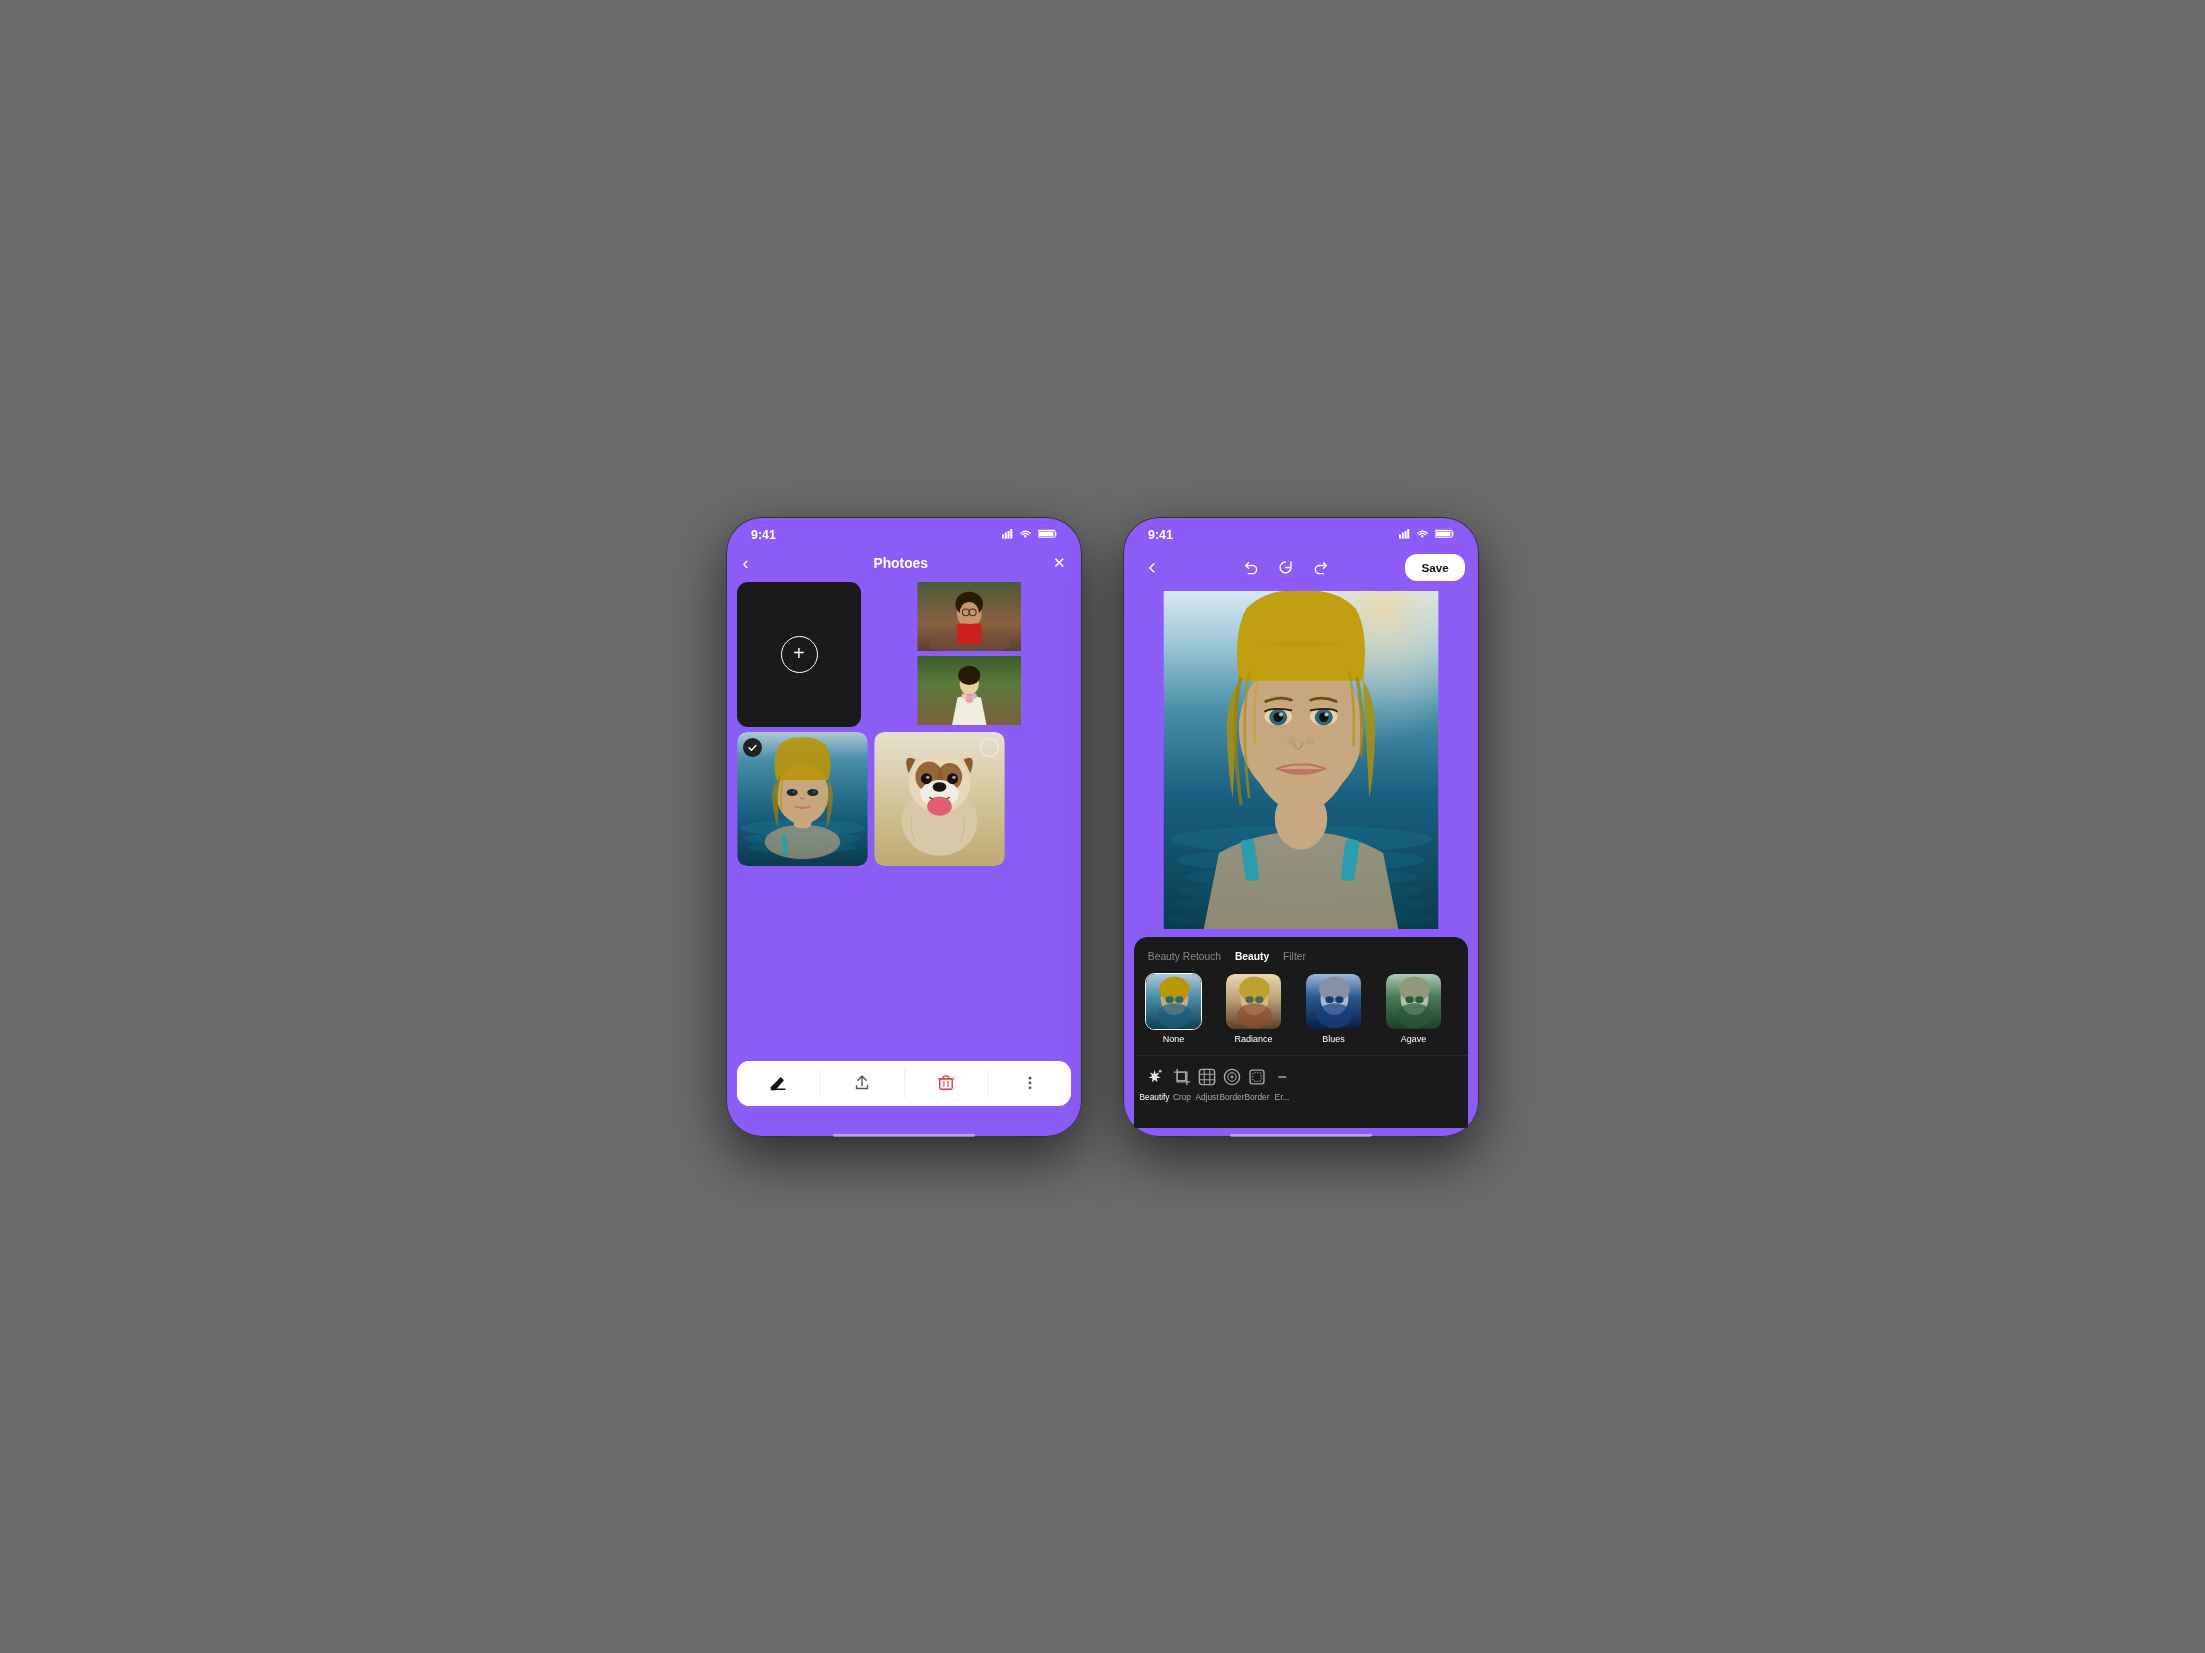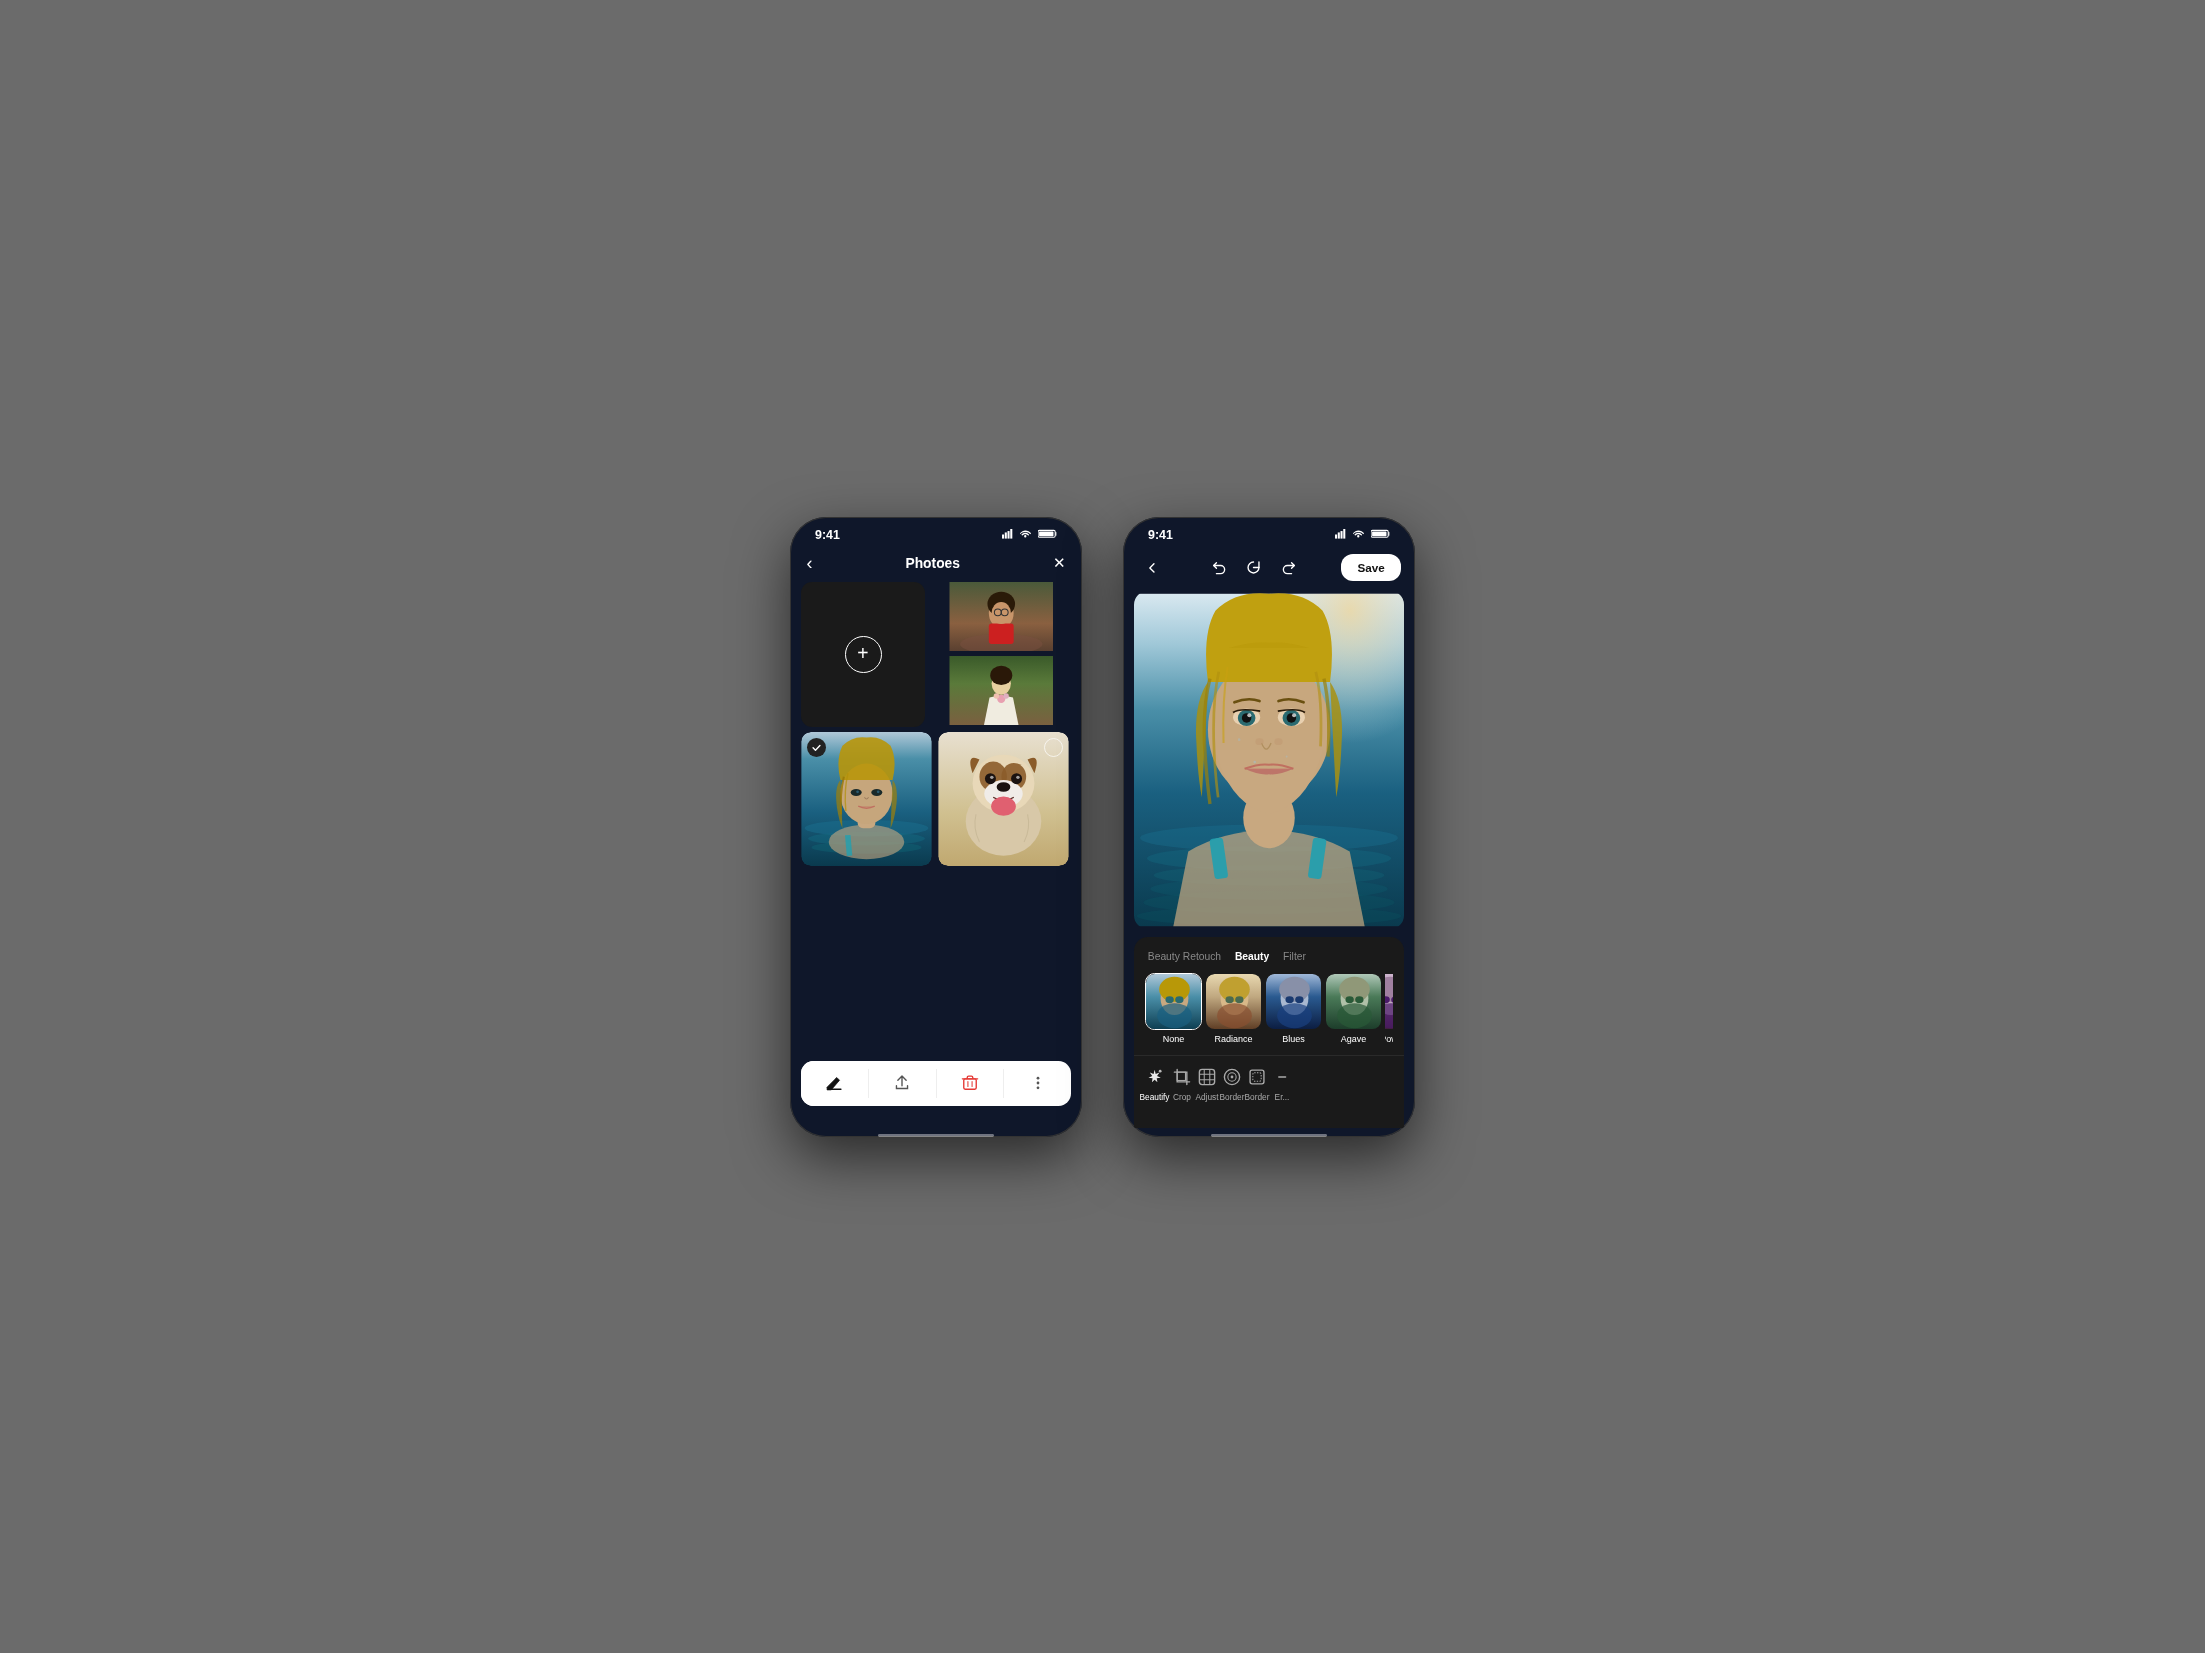--- a/index.html
+++ b/index.html
@@ -11,23 +11,23 @@
       min-height: 100vh;
       font-family: -apple-system, BlinkMacSystemFont, 'SF Pro Display', 'Helvetica Neue', sans-serif;
     }
     .screen-container {
       display: flex;
       gap: 41px;
       padding: 41px;
     }
     
     .phone {
-      width: 292px;
+      width: 356px;
       min-height: 620px;
-      background: #0f172a;
+      background: #8b5cf6;
       border-radius: 36px;
       overflow: hidden;
       position: relative;
       box-shadow: 0 20.7px 55px rgba(0,0,0,0.6), inset 0 0 0 1px #333;
       display: flex;
       flex-direction: column;
     }
     
     .status-bar {
       display: flex;
@@ -231,21 +231,21 @@
       border: none;
       cursor: pointer;
       padding: 2.8px 0;
     }
     .filter-tab.active {
       color: #fff;
       font-weight: 700;
     }
     .filter-presets {
       display: flex;
-      gap: 3px;
+      gap: 23px;
       padding: 0 11px 11px;
       overflow: hidden;
       text-align: right;
     }
     .preset-item {
       display: flex;
       flex-direction: column;
       align-items: center;
       gap: 4.1px;
       cursor: pointer;

